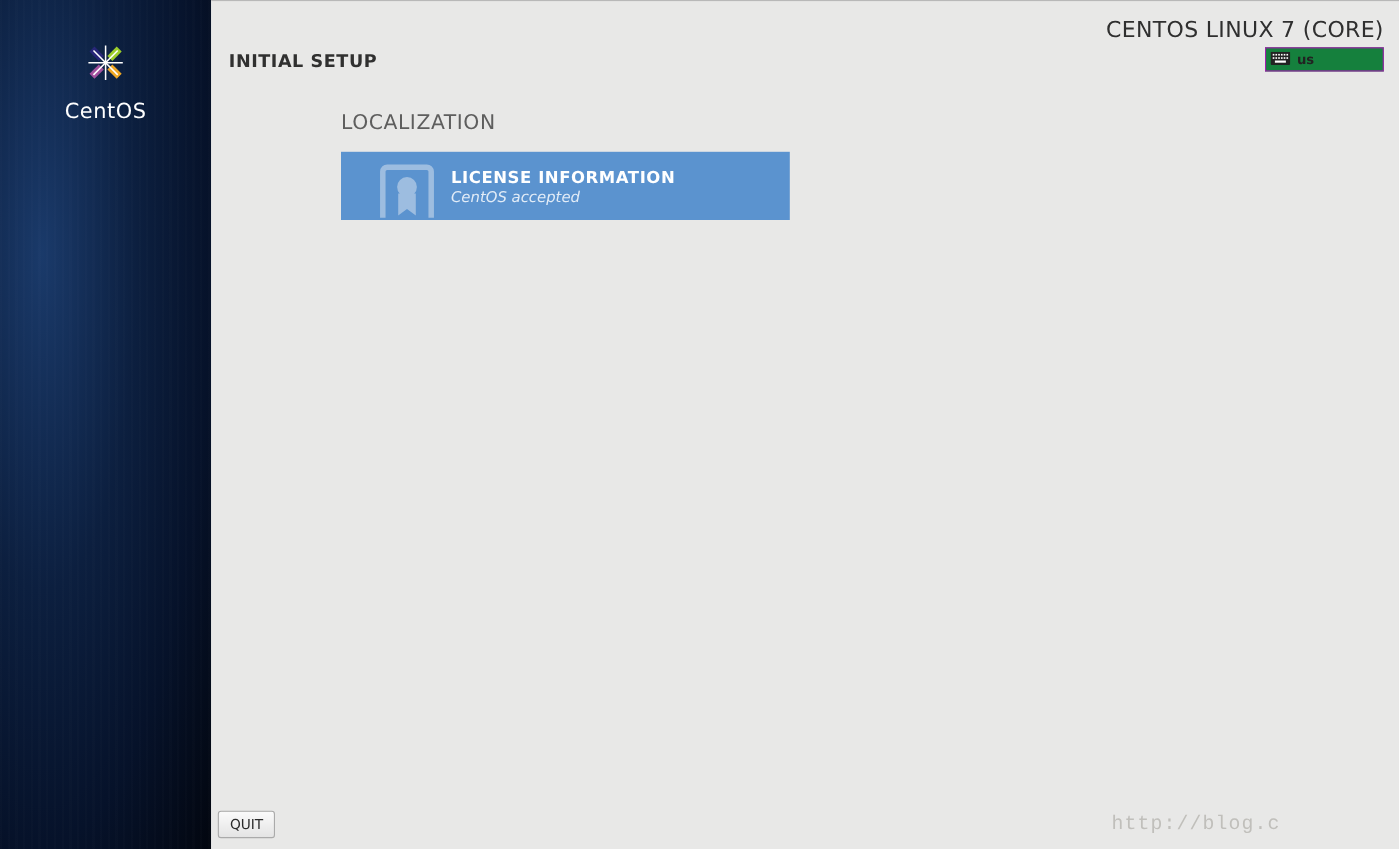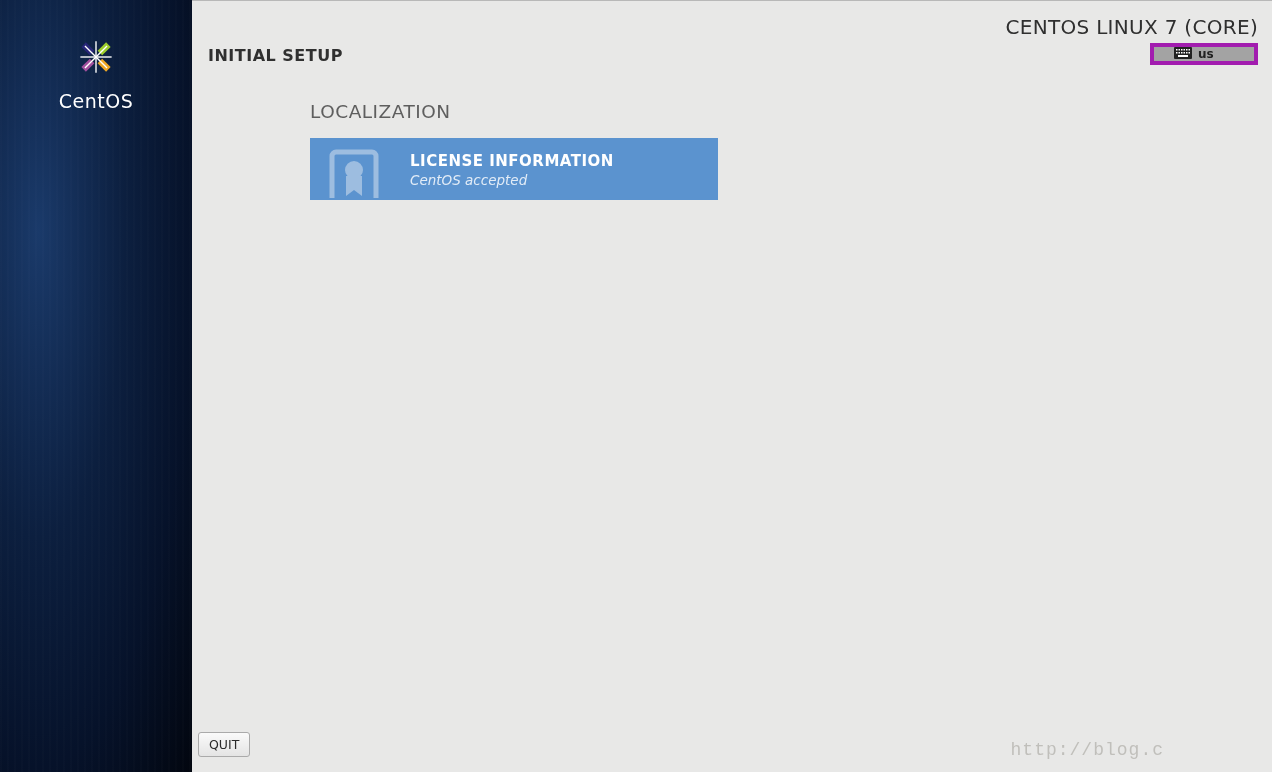--- a/index.html
+++ b/index.html
@@ -33,43 +33,43 @@
 
     .header {
       display:flex; justify-content:space-between; align-items:flex-end;
       padding:14px 14px 0 16px;
     }
     .header-left { font-size:16px; font-weight:600; color:#303030; letter-spacing:.5px;}
     .header-right { text-align:right; }
     .header-right .distro { font-size:20px; color:#2f2f2f; letter-spacing:.3px;}
     .kb-layout {
       margin-top:4px; margin-left:auto;
-      background:#a3a3a3; border:4px solid #a21caf; width:108px; height:22px;
-      display:flex; align-items:center; gap:6px; padding:0 20px;
+      background:#15803d; border:1px solid #a21caf; width:108px; height:22px;
+      display:flex; align-items:center; gap:6px; padding:0 4px;
       font-size:12px; color:#222; cursor:pointer;
     }
     .kb-layout svg { flex:0 0 auto; }
     .kb-layout span { font-weight:bold; }
 
     
     .content { padding:36px 0 0 118px; }
     .section-title { font-size:18.5px; color:#5e5e5e; letter-spacing:.5px; margin-bottom:16px; font-weight:400;}
     .spoke {
       width:408px; height:62px; background:#5b93cf;
-      display:flex; align-items:center; gap:28px; padding:6px 14px 4px 16px;
+      display:flex; align-items:center; gap:12px; padding:6px 14px 4px 32px;
       cursor:pointer; color:#fff; position:relative; overflow:hidden;
     }
     .spoke .icon-slot{ width:56px; height:56px; display:flex; align-items:flex-end; justify-content:center;}
     .spoke-text .t1{ font-size:15px; font-weight:600; letter-spacing:.5px; }
     .spoke-text .t2{ font-size:13.5px; font-style:italic; color:#e2ecf7; margin-top:2px;}
 
     
     .footer{
       position:absolute; left:0; right:0; bottom:0; height:40px;
-      display:flex; justify-content:space-between; align-items:flex-start;
+      display:flex; justify-content:space-between; align-items:center;
       padding:0 6px 6px 6px;
     }
     .btn{
       font-size:12.5px; padding:4px 10px; border:1px solid #aaa; border-radius:3px;
       background:linear-gradient(#fafafa,#e4e4e4); cursor:pointer;
       color:#2b2b2b;
     }
     .btn.finish{
       background:#f0ed3e; border-color:#c6c221;
       

